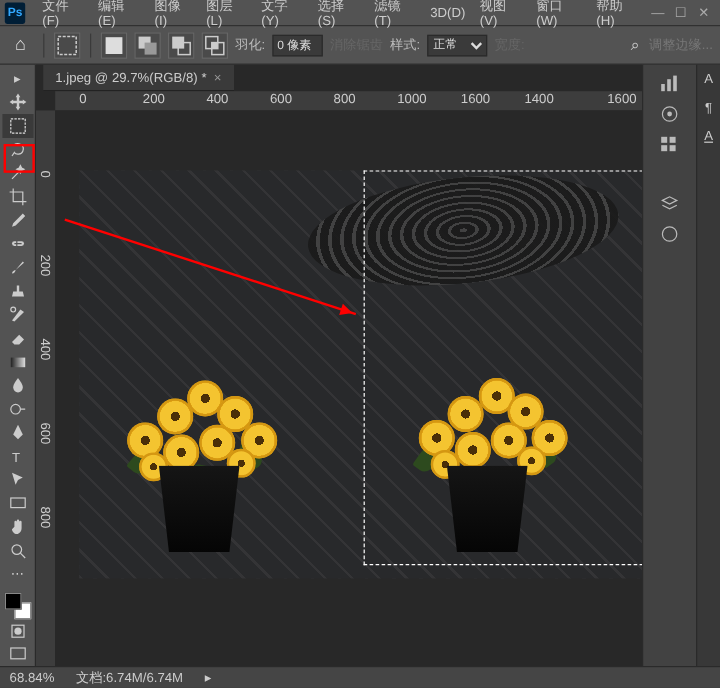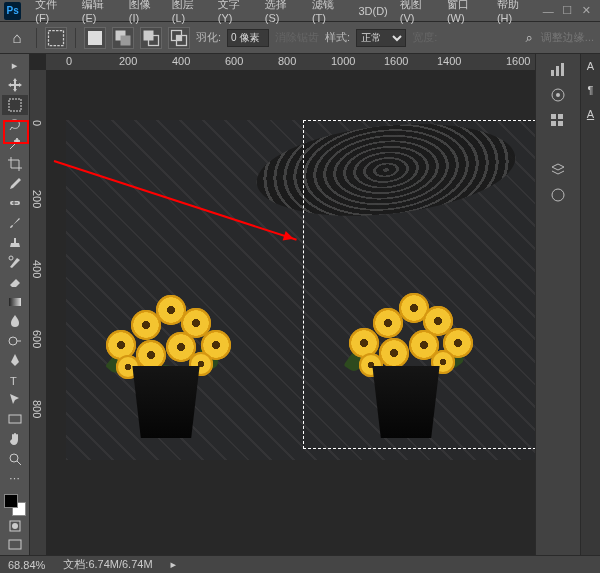--- a/index.html
+++ b/index.html
@@ -251,20 +251,24 @@
         </svg>
       </div>
     <div class="t">
         <svg viewBox="0 0 16 16">
           <rect x="2" y="3" width="12" height="9" fill="none" stroke="#ccc"></rect>
         </svg>
       </div>
   </div>
 
   <div class="canvas-area">
+    <div class="tab">
+      <span>1.jpeg @ 29.7%(RGB/8) *</span>
+      <span class="x">×</span>
+    </div>
     <div class="ruler-h">
       <span style="left:20px">0</span>
       <span style="left:73px">200</span>
       <span style="left:126px">400</span>
       <span style="left:179px">600</span>
       <span style="left:232px">800</span>
       <span style="left:285px">1000</span>
       <span style="left:338px">1600</span>
       <span style="left:391px">1400</span>
       <span style="left:460px">1600</span>

